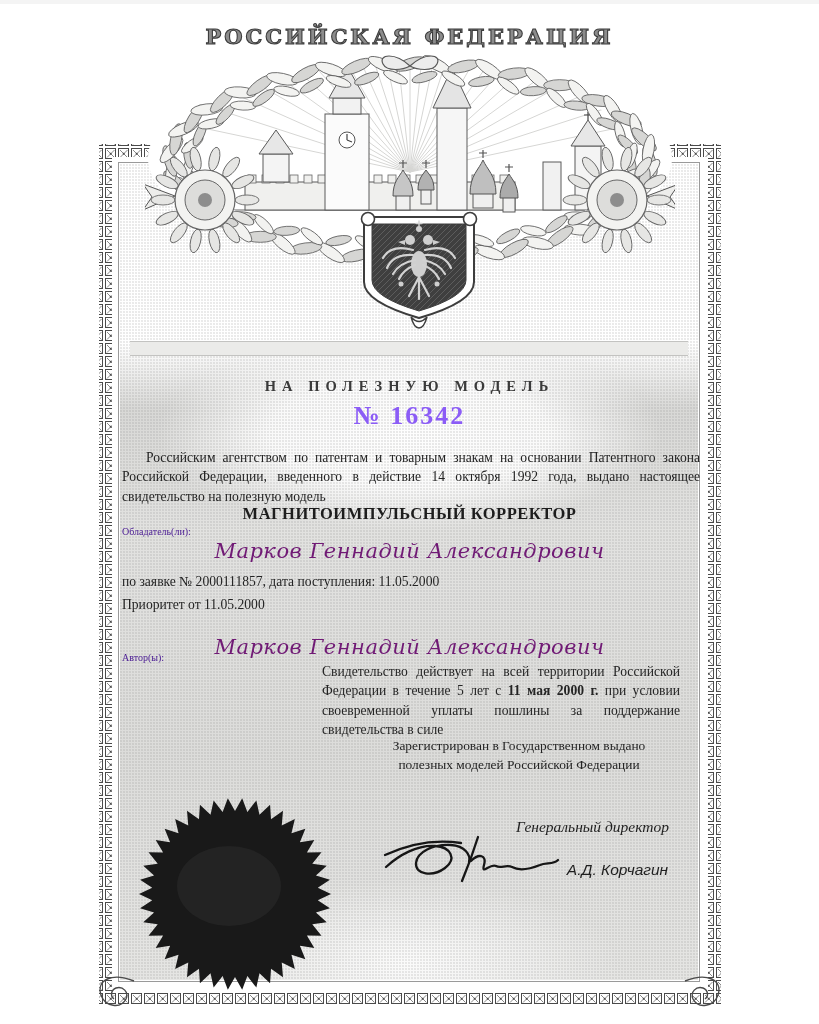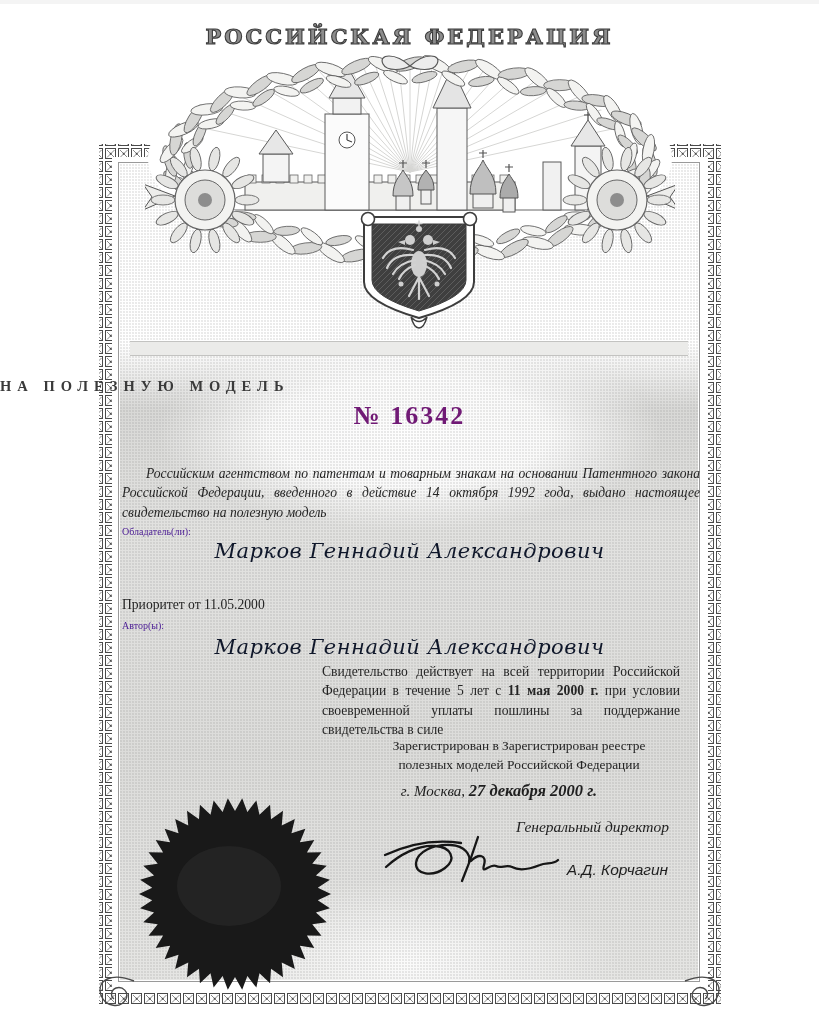--- a/index.html
+++ b/index.html
@@ -30,46 +30,46 @@
     font-family:"DejaVu Serif","Liberation Serif",serif; font-weight:bold; font-size:21px;
     letter-spacing:3px; color:#8c8c8c; -webkit-text-stroke:1.1px #3c3c3c;
   }
   .big-title{
     position:absolute; left:0; right:0; top:300px; z-index:4; text-align:center;
     font-family:"DejaVu Serif","Liberation Serif",serif; font-weight:bold; font-size:56px;
     letter-spacing:4px; color:#7e7e7e; -webkit-text-stroke:2px #2d2d2d;
     text-shadow:2px 2px 0 rgba(70,70,70,0.35);
   }
   .subtitle{
-    position:absolute; left:0; right:0; top:374px; z-index:4; text-align:left;
+    position:absolute; left:0; right:0; top:374px; z-index:4; text-align:center;
     font-weight:bold; font-size:14.5px; letter-spacing:6px; color:#3a3a3a;
   }
   .cert-number{
     position:absolute; left:0; right:0; top:397px; z-index:4; text-align:center;
-    font-weight:bold; font-size:26px; letter-spacing:2px; color:#701a75;
+    font-weight:bold; font-size:26px; letter-spacing:2px; color:#8b5cf6;
   }
   .para{
     position:absolute; z-index:4; font-size:13.6px; line-height:1.42; color:#242424;
     text-align:justify;
   }
-  .issued{left:122px; top:460px; width:578px; text-indent:24px;font-style:italic;}
+  .issued{left:122px; top:444px; width:578px; text-indent:24px;}
   .invention-title{
     position:absolute; left:0; right:0; top:500px; z-index:4; text-align:center;
     font-weight:bold; font-size:16.5px; letter-spacing:0.5px; color:#1d1d1d;
   }
   .label{position:absolute; left:122px; z-index:4; font-size:10px; color:#4c1d95;}
   .holder-label{top:522px;}
-  .authors-label{top:616px;}
+  .authors-label{top:648px;}
   .line{position:absolute; left:122px; z-index:4; font-size:13.6px; color:#242424;}
   .app-line{top:570px;}
   .priority-line{top:593px;text-align:center;}
   .script-name{
     position:absolute; left:0; right:0; z-index:4; text-align:center;
     font-family:"DejaVu Serif",serif; font-style:italic; font-weight:500;
-    font-size:21px; letter-spacing:0.5px; color:#0f172a;
+    font-size:21px; letter-spacing:0.5px; color:#701a75;
   }
   .holder-name{top:535px;}
   .author-name{top:631px;}
   .validity{left:322px; top:658px; width:358px;}
   .registered{
     position:absolute; left:368px; top:733px; width:302px; z-index:4;
     font-size:13.4px; line-height:1.4; text-align:center; color:#242424;
   }
   .place-date{
     position:absolute; left:392px; top:777px; width:214px; z-index:4; text-align:center;
@@ -377,38 +377,37 @@
         <circle cx="292" cy="234" r="2.5" fill="#cfcfcf" stroke="none"></circle>
       </g>
     </g>
   </svg>
 
   <div class="title-band"></div>
   <div class="subtitle">НА ПОЛЕЗНУЮ МОДЕЛЬ</div>
   <div class="cert-number">№ 16342</div>
 
   <div class="para issued">Российским агентством по патентам и товарным знакам на основании Патентного закона Российской Федерации, введенного в действие 14 октября 1992 года, выдано настоящее свидетельство на полезную модель</div>
+  <div class="invention-title">МАГНИТОИМПУЛЬСНЫЙ КОРРЕКТОР</div>
 
   <div class="label holder-label">Обладатель(ли):</div>
   <div class="script-name holder-name">Марков Геннадий Александрович</div>
 
+  <div class="line app-line">по заявке № 2000111857, дата поступления: 11.05.2000</div>
   <div class="line priority-line">Приоритет от 11.05.2000</div>
 
   <div class="label authors-label">Автор(ы):</div>
   <div class="script-name author-name">Марков Геннадий Александрович</div>
 
   <div class="para validity">
     <span>Свидетельство действует на всей территории Российской Федерации в течение 5 лет с </span><b>11 мая 2000 г.</b><span> при условии своевременной уплаты пошлины за поддержание свидетельства в силе</span>
   </div>
 
-  <div class="registered">Зарегистрирован в Зарегистрирован реестре полезных моделей Российской Федерации</div>
-
-  <div class="place-date">
-    <span>г. Москва, </span><b>27 декабря 2000 г.</b>
-  </div>
+  <div class="registered">Зарегистрирован в Государственном выдано полезных моделей Российской Федерации</div>
+
 
   <div class="director-title">Генеральный директор</div>
 
   <svg class="signature" viewBox="0 0 178 58">
     <g stroke="#161616" stroke-width="2.3" fill="none" stroke-linecap="round" stroke-linejoin="round">
       <path d="M3,36 C16,24 34,14 52,15 C68,16 74,28 62,37 C50,46 32,44 33,32 C34,21 50,13 68,14 C82,15 88,24 86,31"></path>
       <path d="M2,24 C28,12 52,8 78,12"></path>
       <path d="M95,6 C90,22 84,38 79,50"></path>
       <path d="M88,30 C96,22 104,24 101,34 C98,45 107,32 113,35 C118,38 123,33 129,36 C136,40 147,38 157,34 C163,31 170,34 175,29"></path>
     </g>

